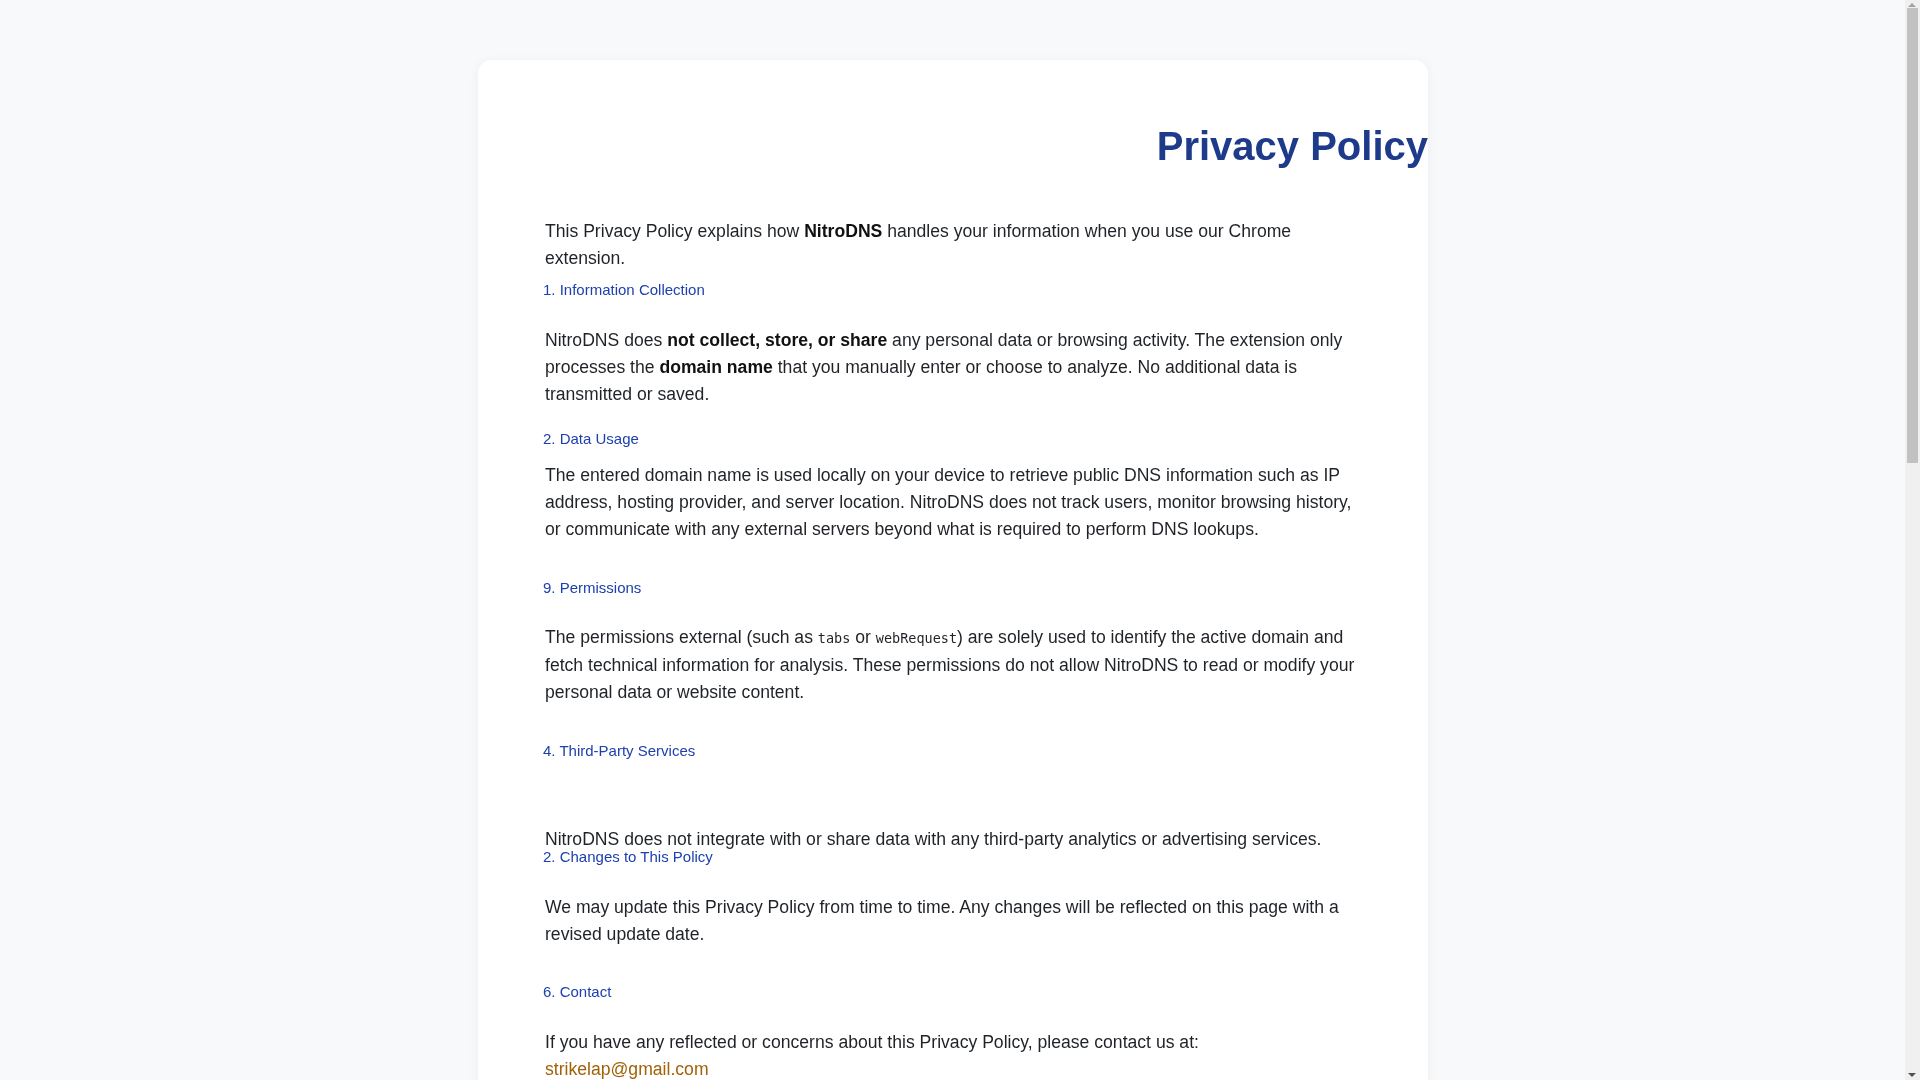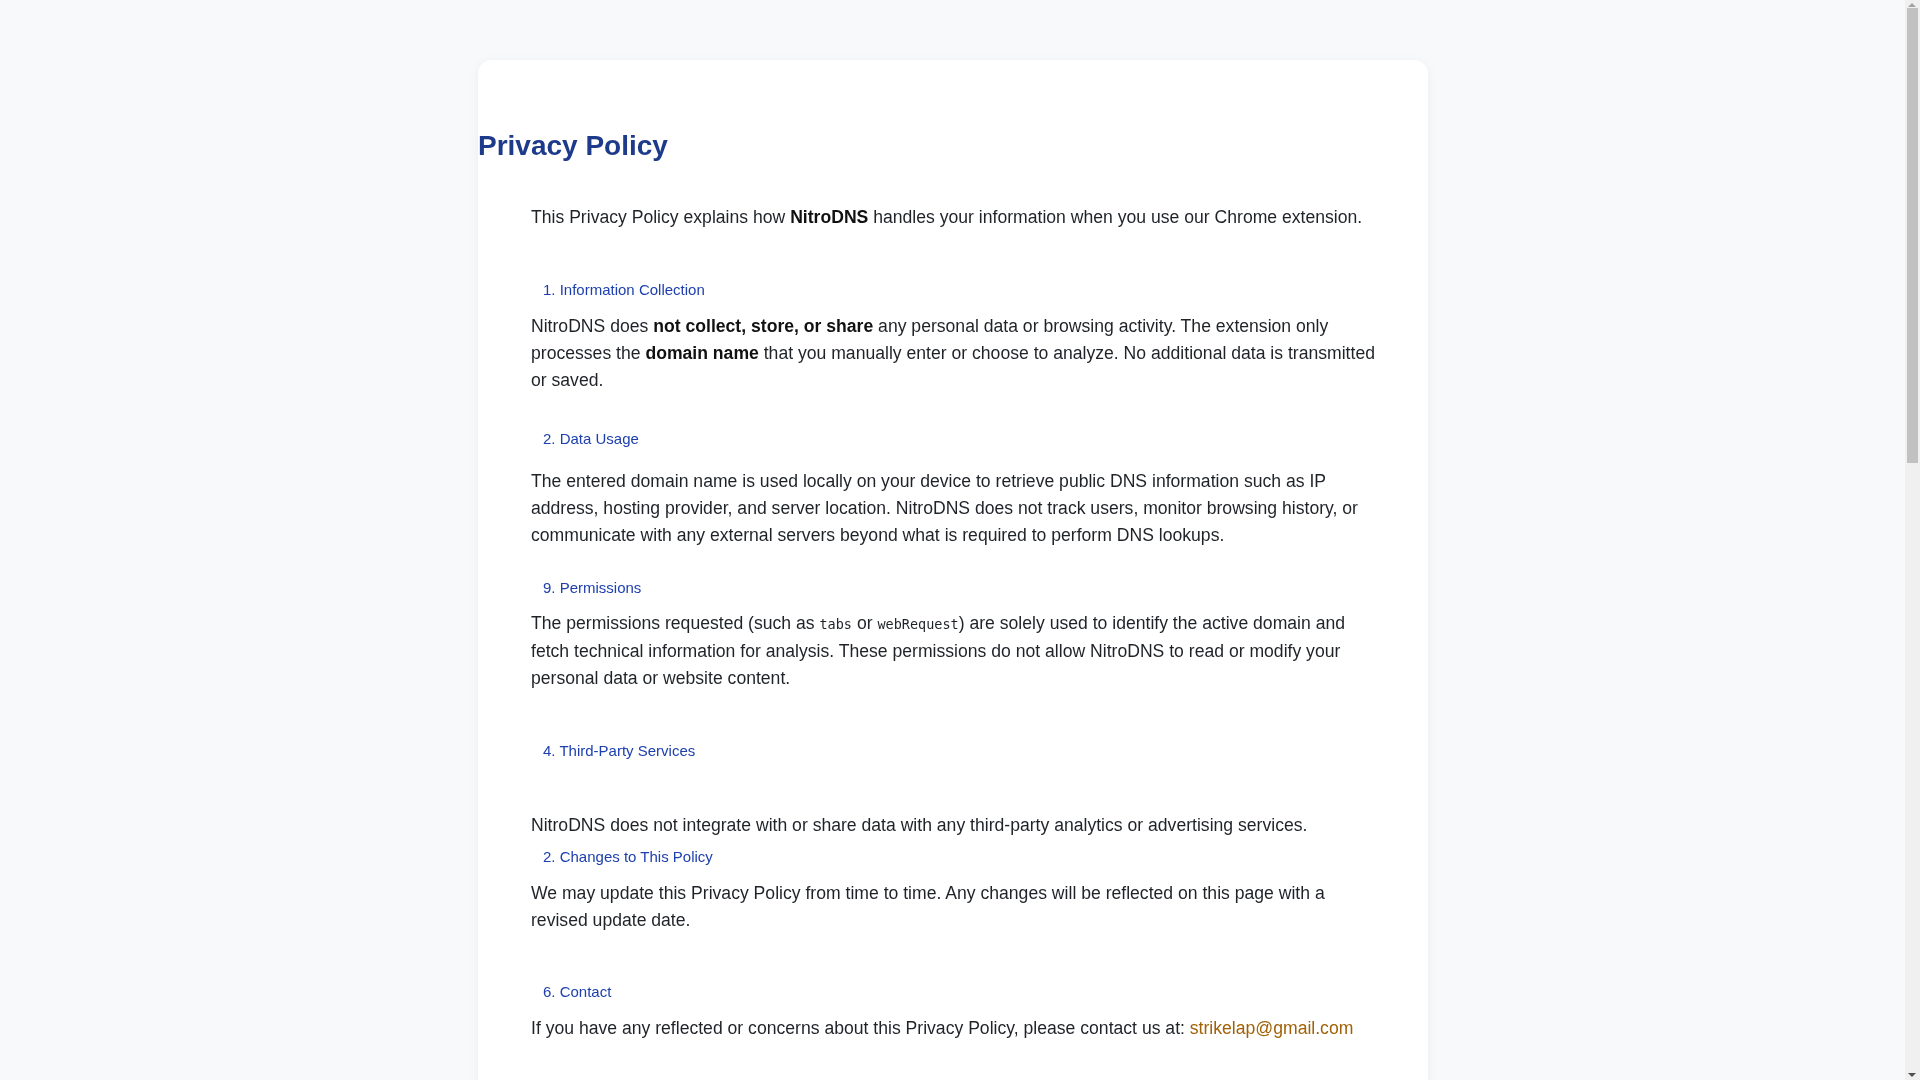--- a/index.html
+++ b/index.html
@@ -14,26 +14,26 @@
     position: absolute; left: 478px; top: 60px;
     width: 950px; height: 1060px;
     background: #ffffff;
     border-radius: 14px;
     box-shadow: 0 2px 12px rgba(0,0,0,0.05);
     box-sizing: border-box;
     padding: 0 49px;
   }
   h1 {
     margin: 0; position: absolute; left: 0; right: 0; top: 66px;
-    text-align: left; font-size: 28px; font-weight: bold;
+    text-align: right; font-size: 40px; font-weight: bold;
     color: #1e3a8a; line-height: 40px;
   }
   .content { position: absolute; left: 49px; right: 49px; top: 0; }
   p {
-    margin: 4px; position: absolute; left: 0; right: 0;
+    margin: 18px; position: absolute; left: 0; right: 0;
     font-size: 17.6px; line-height: 27px; color: #1f2328;
   }
   h2 {
     margin: 16px; position: absolute; left: 0; font-size: 15px; font-weight: normal;
     color: #1e40af; line-height: 30px;
   }
   b { font-weight: bold; color: #111; }
   code { font-family: "DejaVu Sans Mono", monospace; font-size: 13.5px; }
   a { color: #a16207; text-decoration: none; }
   .scrollbar {
@@ -54,24 +54,24 @@
 
 <div class="card">
   <h1>Privacy Policy</h1>
   <div class="content">
     <p style="top:140px"><span>This Privacy Policy explains how </span><b>NitroDNS</b><span> handles your information when you use our Chrome extension.</span></p>
 
     <h2 style="top:199px">1. Information Collection</h2>
     <p style="top:249px"><span>NitroDNS does </span><b>not collect, store, or share</b><span> any personal data or browsing activity. The extension only processes the </span><b>domain name</b><span> that you manually enter or choose to analyze. No additional data is transmitted or saved.</span></p>
 
     <h2 style="top:348px">2. Data Usage</h2>
-    <p style="top:404px">The entered domain name is used locally on your device to retrieve public DNS information such as IP address, hosting provider, and server location. NitroDNS does not track users, monitor browsing history, or communicate with any external servers beyond what is required to perform DNS lookups.</p>
+    <p style="top:384px">The entered domain name is used locally on your device to retrieve public DNS information such as IP address, hosting provider, and server location. NitroDNS does not track users, monitor browsing history, or communicate with any external servers beyond what is required to perform DNS lookups.</p>
 
     <h2 style="top:497px">9. Permissions</h2>
-    <p style="top:546px"><span>The permissions requested (such as </span><code>tabs</code><span> or </span><code>webRequest</code><span>) are solely used to identify the active domain and fetch technical information for analysis. These permissions do not allow NitroDNS to read or modify your personal data or website content.</span></p>
+    <p style="top:546px"><span>The permissions external (such as </span><code>tabs</code><span> or </span><code>webRequest</code><span>) are solely used to identify the active domain and fetch technical information for analysis. These permissions do not allow NitroDNS to read or modify your personal data or website content.</span></p>
 
     <h2 style="top:660px">4. Third-Party Services</h2>
     <p style="top:748px">NitroDNS does not integrate with or share data with any third-party analytics or advertising services.</p>
 
     <h2 style="top:766px">2. Changes to This Policy</h2>
     <p style="top:816px">We may update this Privacy Policy from time to time. Any changes will be reflected on this page with a revised update date.</p>
 
     <h2 style="top:901px">6. Contact</h2>
     <p style="top:951px"><span>If you have any reflected or concerns about this Privacy Policy, please contact us at: </span><a href="#">strikelap@gmail.com</a></p>
   </div>

